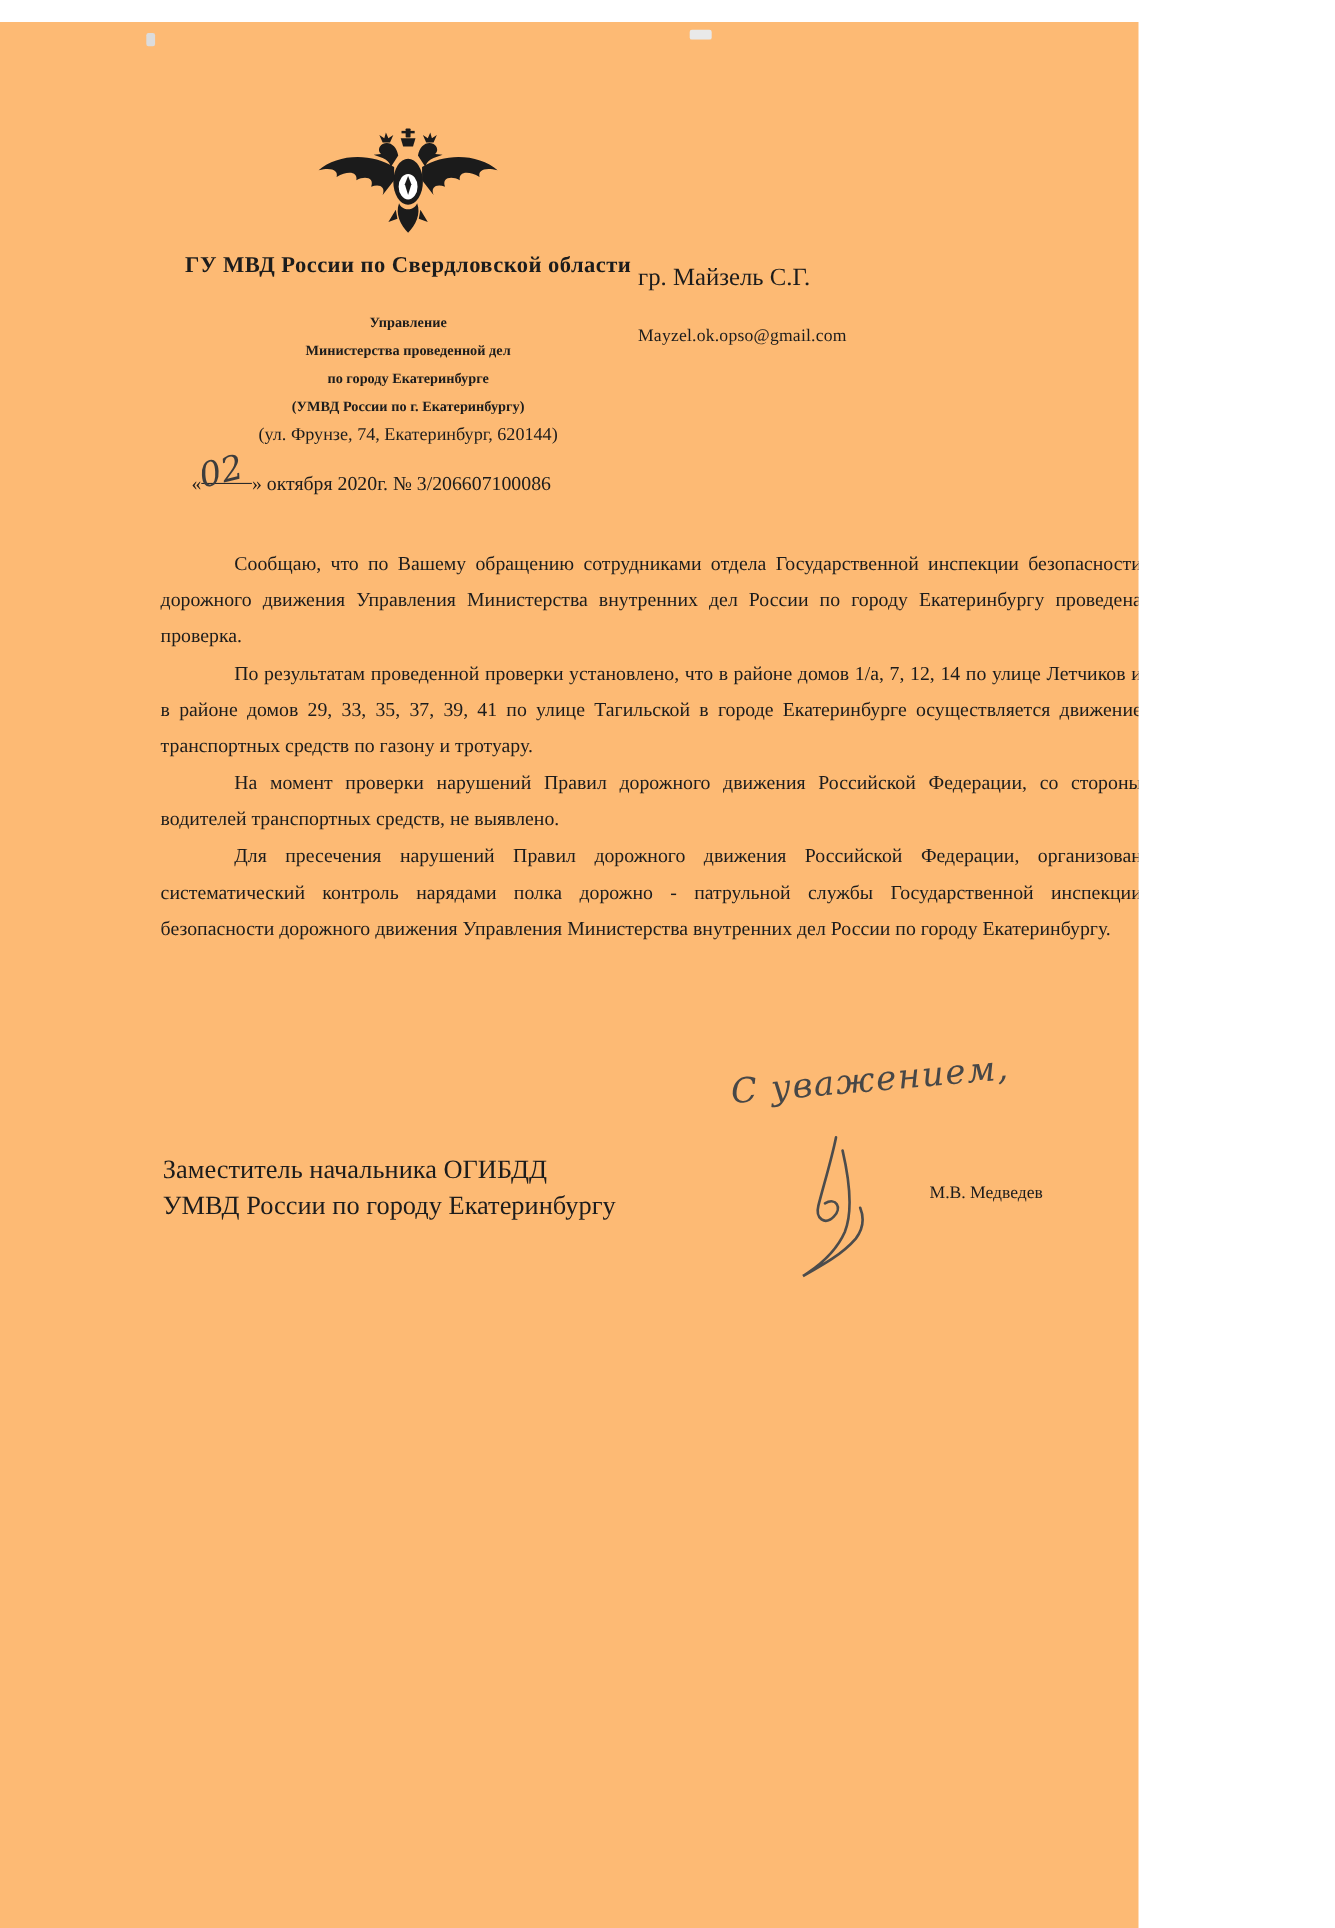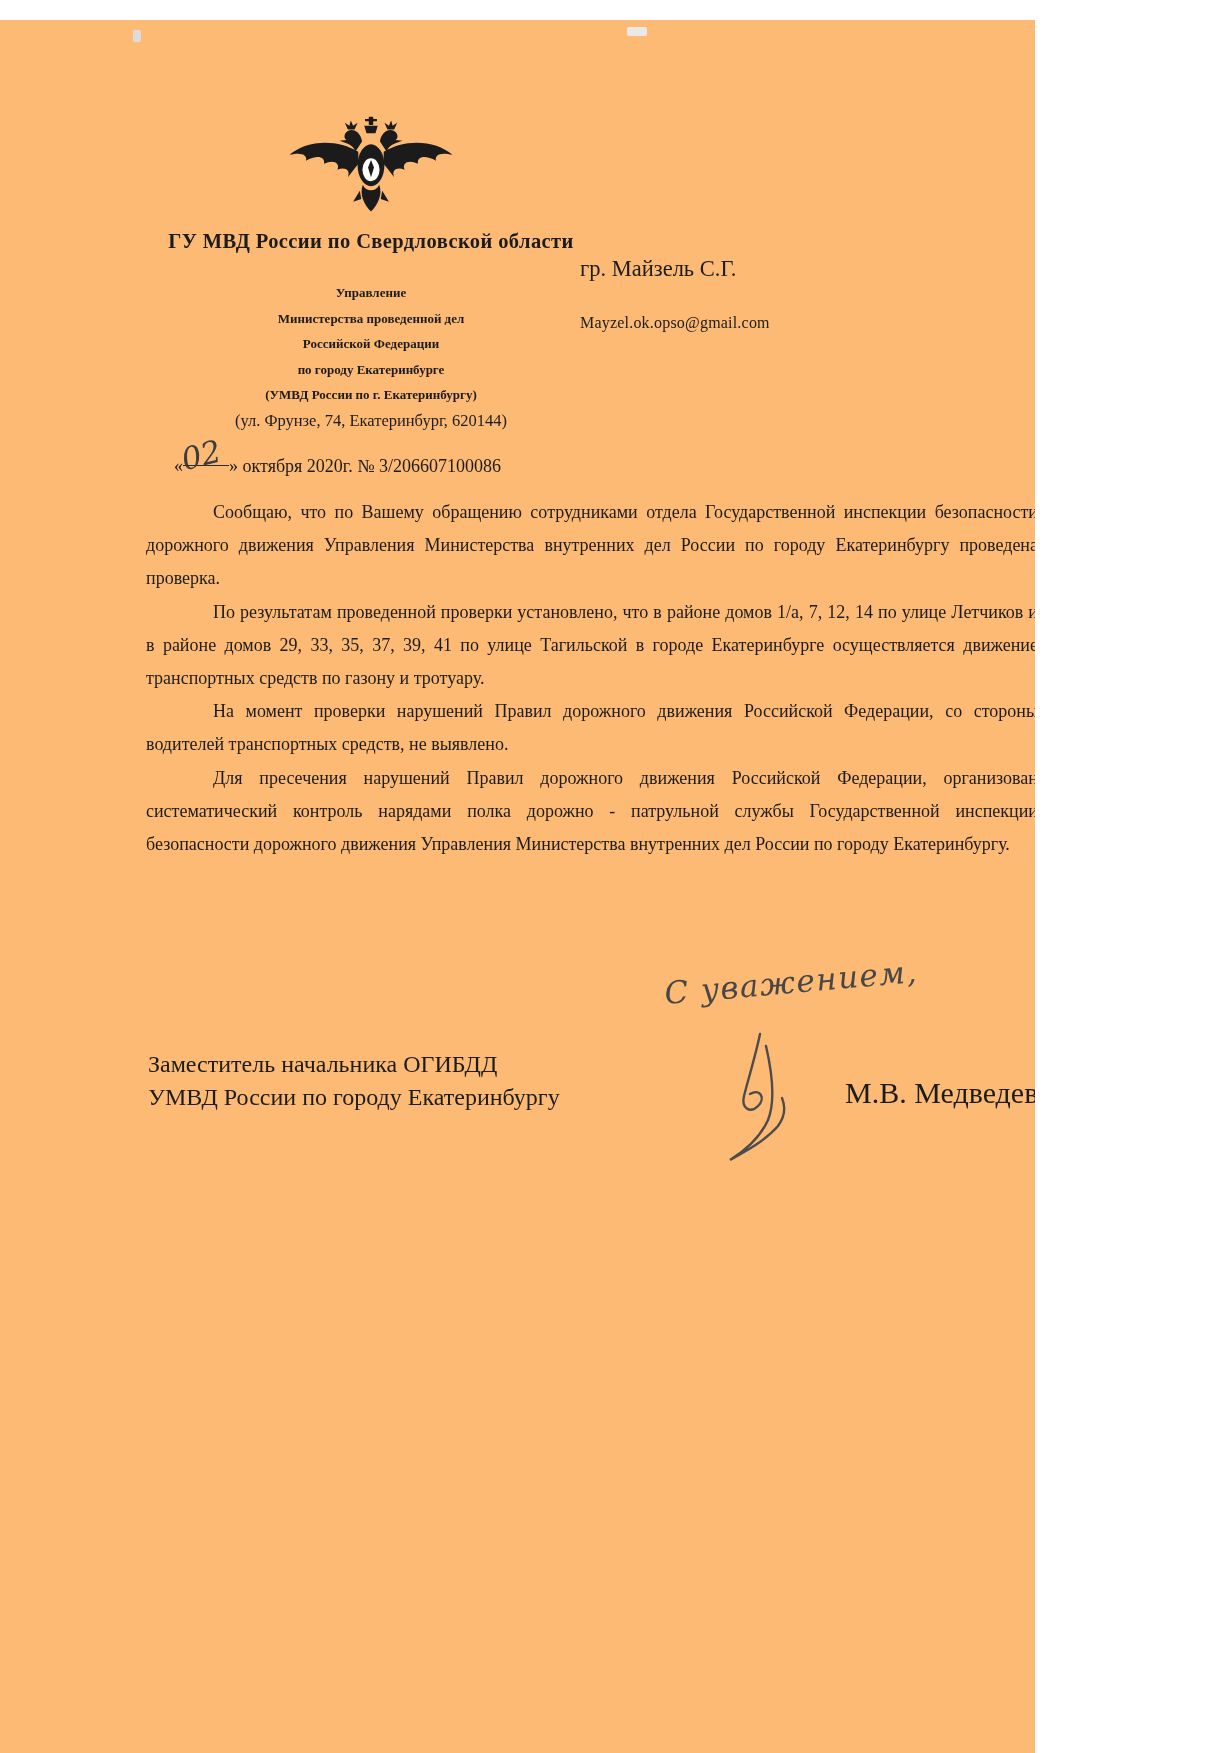--- a/index.html
+++ b/index.html
@@ -27,42 +27,42 @@
   .date-line{margin-top:12px;font-size:18px;text-align:left;padding-left:26px;white-space:nowrap;}
   .day-slot{display:inline-block;width:46px;height:22px;border-bottom:1.6px solid #2a2a2a;text-align:center;vertical-align:baseline;}
   .hand-day{
     display:inline-block;
     font-family:"DejaVu Serif", serif;font-style:italic;
     font-size:31px;color:#3d3d3d;
     transform:rotate(-14deg) translate(-3px,-7px);
   }
 
   
-  .addressee{position:absolute;left:580px;top:236px;font-size:22.5px;}
+  .addressee{position:absolute;left:580px;top:219px;font-size:22.5px;}
   .addressee .name{margin-bottom:32px;}
   .addressee .email{font-size:16px;letter-spacing:.2px;}
 
   
   .body-text{
     position:absolute;left:146px;top:476px;width:892px;
     font-size:18px;line-height:33.2px;text-align:justify;
   }
   .body-text p{margin:0;text-indent:67px;}
 
   
   .regards-hand{
     position:absolute;left:664px;top:942px;width:300px;
     font-family:"DejaVu Serif", serif;font-style:italic;
     font-size:31px;color:#474747;letter-spacing:1.5px;
     transform:rotate(-5deg);
     white-space:nowrap;
   }
   .sig-titles{position:absolute;left:148px;top:1028px;font-size:24px;line-height:33px;}
   .sig-stroke{position:absolute;left:714px;top:1008px;width:112px;height:136px;}
-  .signer-name{position:absolute;left:845px;top:1056px;font-size:30px;white-space:nowrap;}
+  .signer-name{position:absolute;left:845px;top:1056px;font-size:16px;white-space:nowrap;}
 </style>
 </head>
 <body>
 
 <div class="page">
 
   <div class="artifact a1"></div>
   <div class="artifact a2"></div>
   <div class="artifact a3"></div>
 
@@ -90,21 +90,20 @@
         <ellipse cx="115" cy="72" rx="13" ry="17" fill="#ffffff" stroke="#1b1b1b" stroke-width="3"></ellipse>
         <path d="M115 59 l4 10 -4 13 -4 -13 z" fill="#1b1b1b"></path>
       </svg>
     </div>
 
     <div class="parent-org">ГУ МВД России по Свердловской области</div>
 
     <div class="org-lines">
       <div>Управление</div>
       <div>Министерства проведенной дел</div>
-      <div>Российской Федерации</div>
       <div>по городу Екатеринбурге</div>
       <div>(УМВД России по г. Екатеринбургу)</div>
     </div>
 
     <div class="org-address">(ул. Фрунзе, 74, Екатеринбург, 620144)</div>
 
     <div class="date-line">
       <span>«</span><span class="day-slot"><span class="hand-day">02</span></span><span>» октября 2020г. № 3/206607100086</span>
     </div>
   </header>

